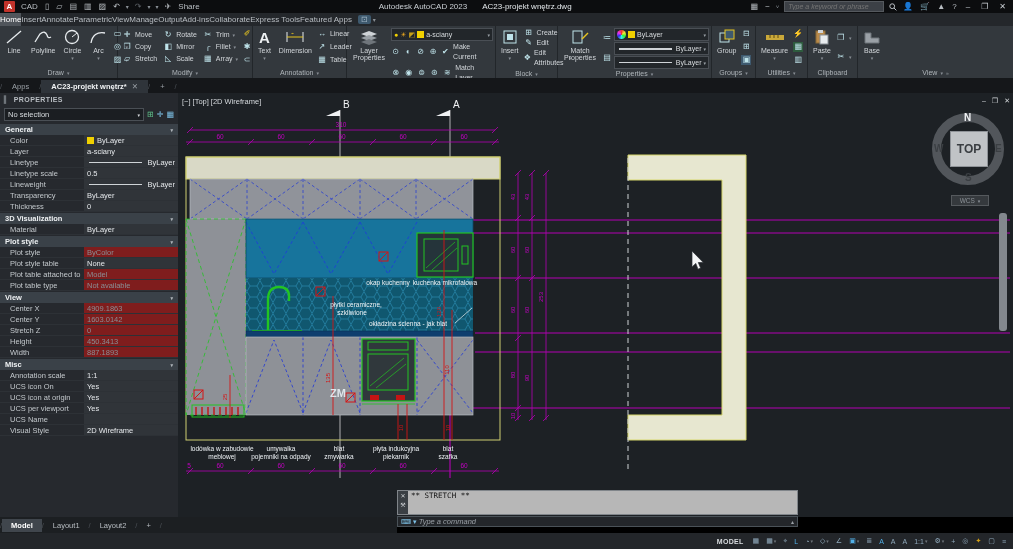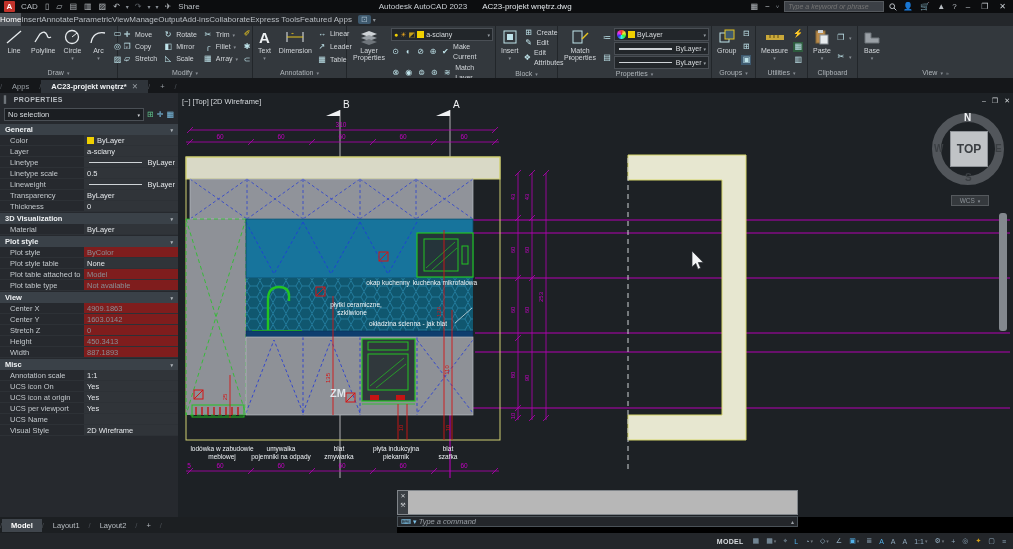--- a/index.html
+++ b/index.html
@@ -982,20 +982,21 @@
     <span>WCS</span>
     <span style="font-size:5px">▾</span>
   </div>
 
 <div id="cmdwin" class="abs">
   <div id="cmdgrip">
     <span>✕</span>
     <span>⚒</span>
   </div>
   <div id="cmdtext">
+    <div>** STRETCH **</div>
   </div>
 </div>
 <div id="cmdinput" class="abs">
   <span class="cicon">⌨</span>
   <span class="cicon">▾</span>
   <span class="prompt">Type a command</span>
   <span class="up">▴</span>
 </div>
 
 <div id="laytabs" class="abs">

